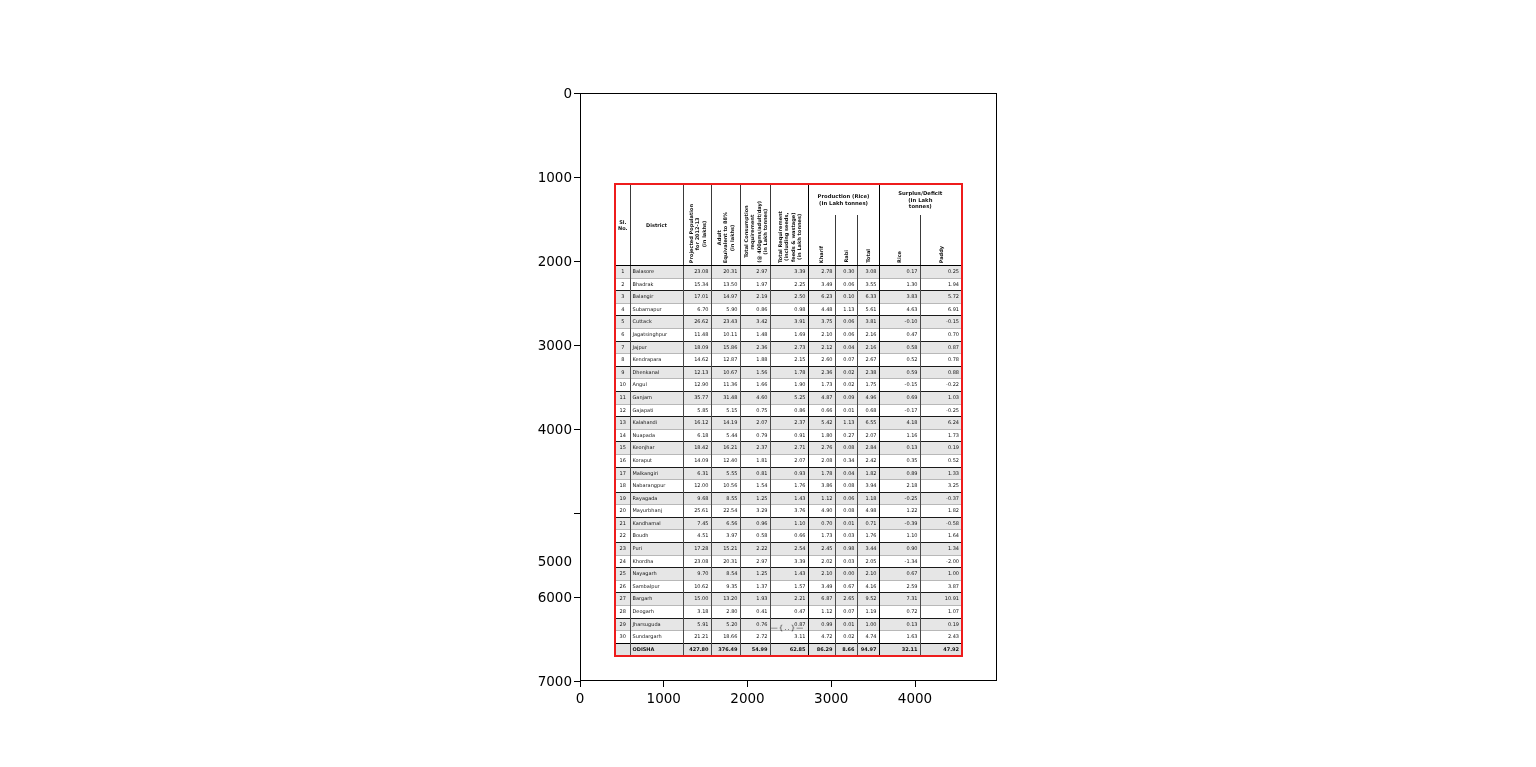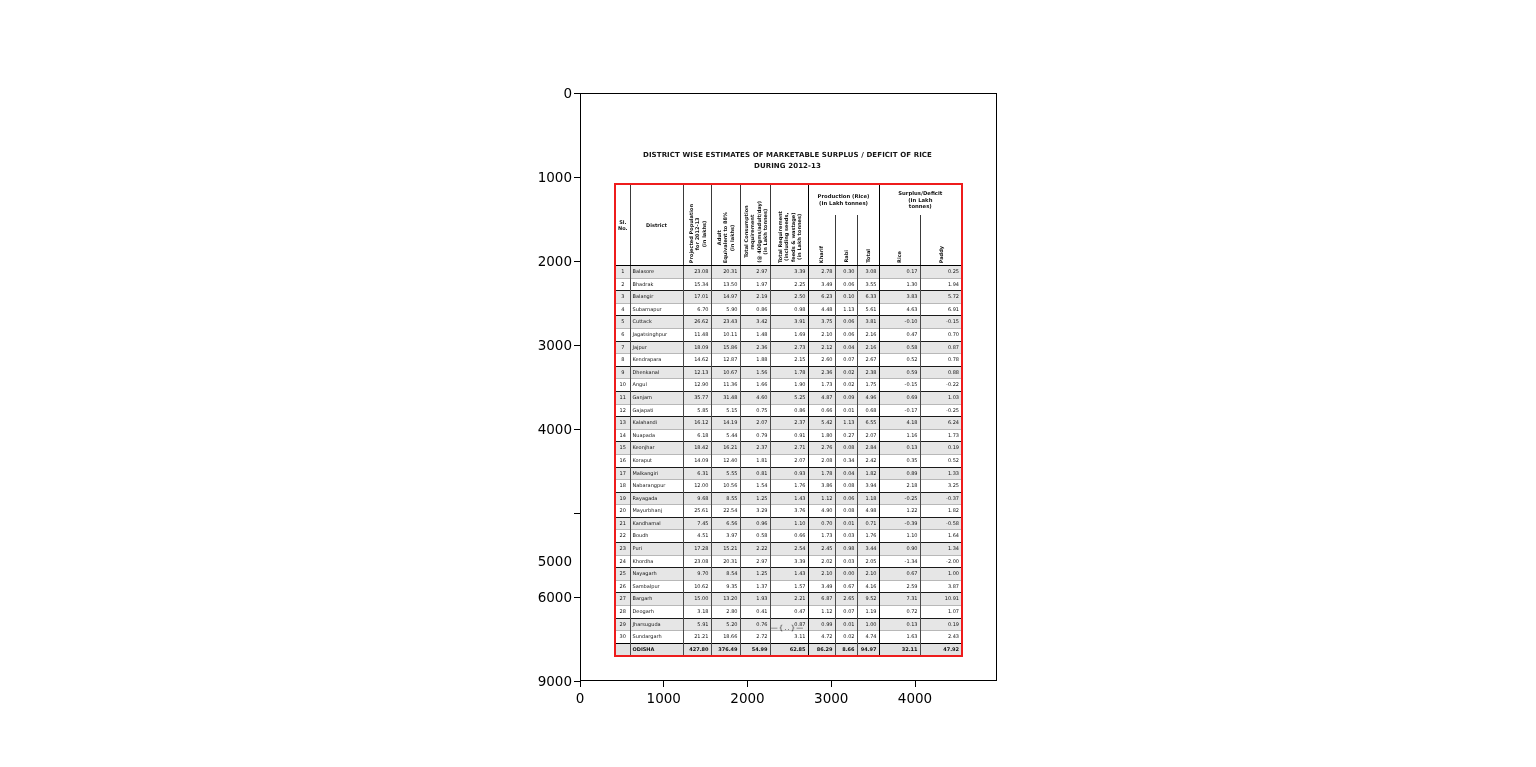--- a/index.html
+++ b/index.html
@@ -42,24 +42,20 @@
         font-size:13.5px;color:#000;line-height:18px;}
   .ytick-mark{position:absolute;width:6px;height:1.2px;background:#000;}
   .xtick-mark{position:absolute;width:1.2px;height:6px;background:#000;}
 </style>
 </head>
 <body>
 
 <div class="fig">
   <div class="plot">
 
-    <div class="fig-title">
-      <div>DISTRICT WISE ESTIMATES OF MARKETABLE SURPLUS / DEFICIT OF RICE</div>
-      <div>DURING 2012-13</div>
-    </div>
 
     <table class="rice-table">
       <colgroup>
         <col style="width:15px">
           <col style="width:53px">
           <col style="width:28px">
         <col style="width:29px">
           <col style="width:30px">
           <col style="width:38px">
         <col style="width:27px">
@@ -519,21 +515,21 @@
       <div class="ytick-label" style="top: 252px;">2000</div>
       <div class="ytick-mark" style="top: 260.5px; left: 574px;"></div>
       <div class="ytick-label" style="top: 336px;">3000</div>
       <div class="ytick-mark" style="top: 344.5px; left: 574px;"></div>
       <div class="ytick-label" style="top: 420px;">4000</div>
       <div class="ytick-mark" style="top: 428.5px; left: 574px;"></div>
       <div class="ytick-label" style="top: 504px; margin-top: 48px;">5000</div>
       <div class="ytick-mark" style="top: 512.5px; left: 574px;"></div>
       <div class="ytick-label" style="top: 588px; text-align: right;">6000</div>
       <div class="ytick-mark" style="top: 596.5px; left: 574px;"></div>
-      <div class="ytick-label" style="top: 672px;">9000</div>
+      <div class="ytick-label" style="top: 672px;">7000</div>
       <div class="ytick-mark" style="top: 680.5px; left: 574px;"></div>
     </div>
   <div id="xticks">
       <div class="xtick-label" style="left: 540px; top: 689px;">0</div>
       <div class="xtick-mark" style="left: 579.5px; top: 681px;"></div>
       <div class="xtick-label" style="left: 623.75px; top: 689px;">1000</div>
       <div class="xtick-mark" style="left: 663.25px; top: 681px;"></div>
       <div class="xtick-label" style="left: 707.5px; top: 689px;">2000</div>
       <div class="xtick-mark" style="left: 747px; top: 681px;"></div>
       <div class="xtick-label" style="left: 791.25px; top: 689px;">3000</div>

